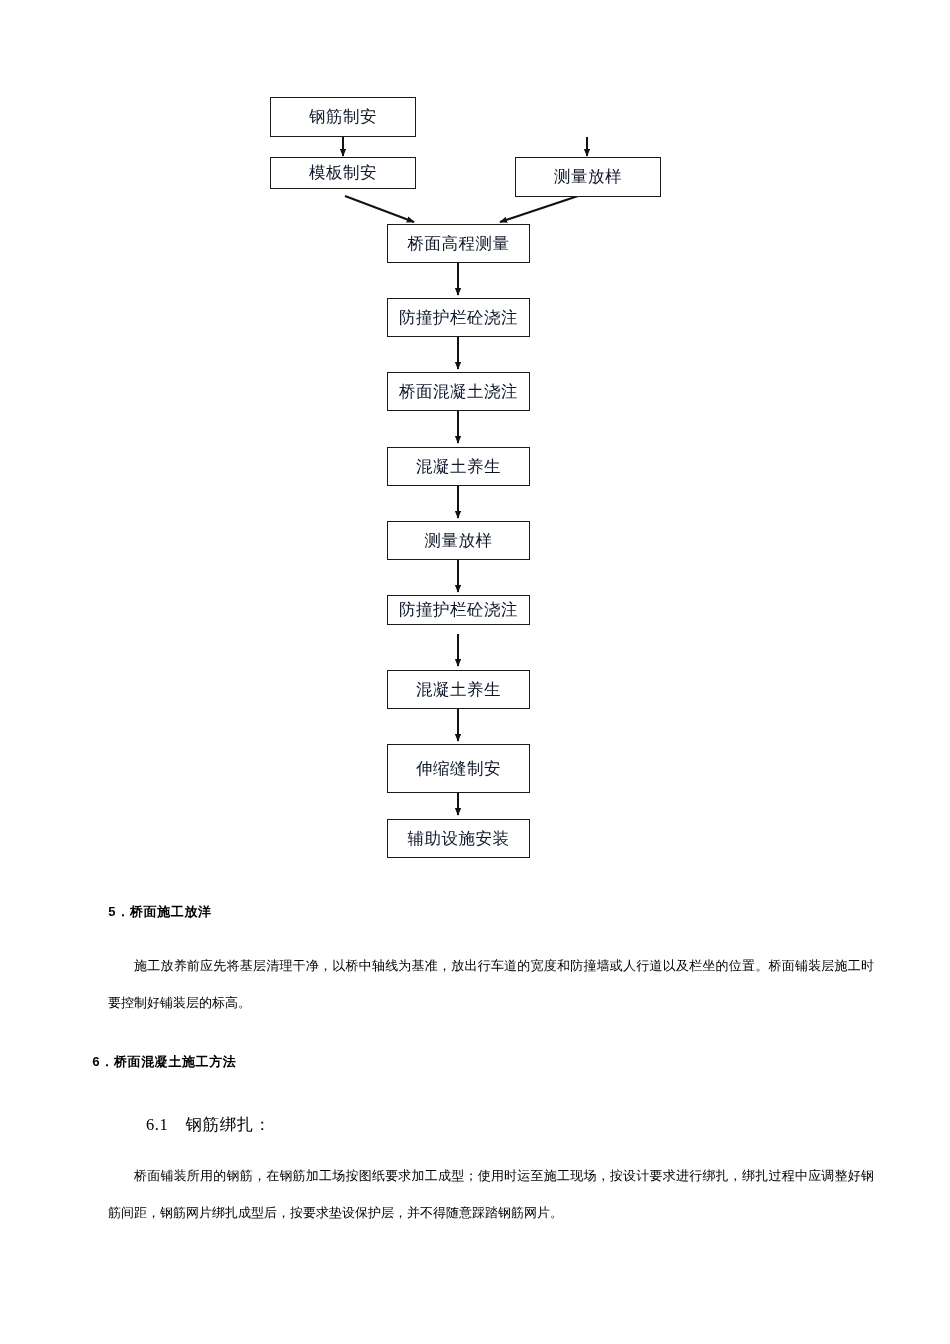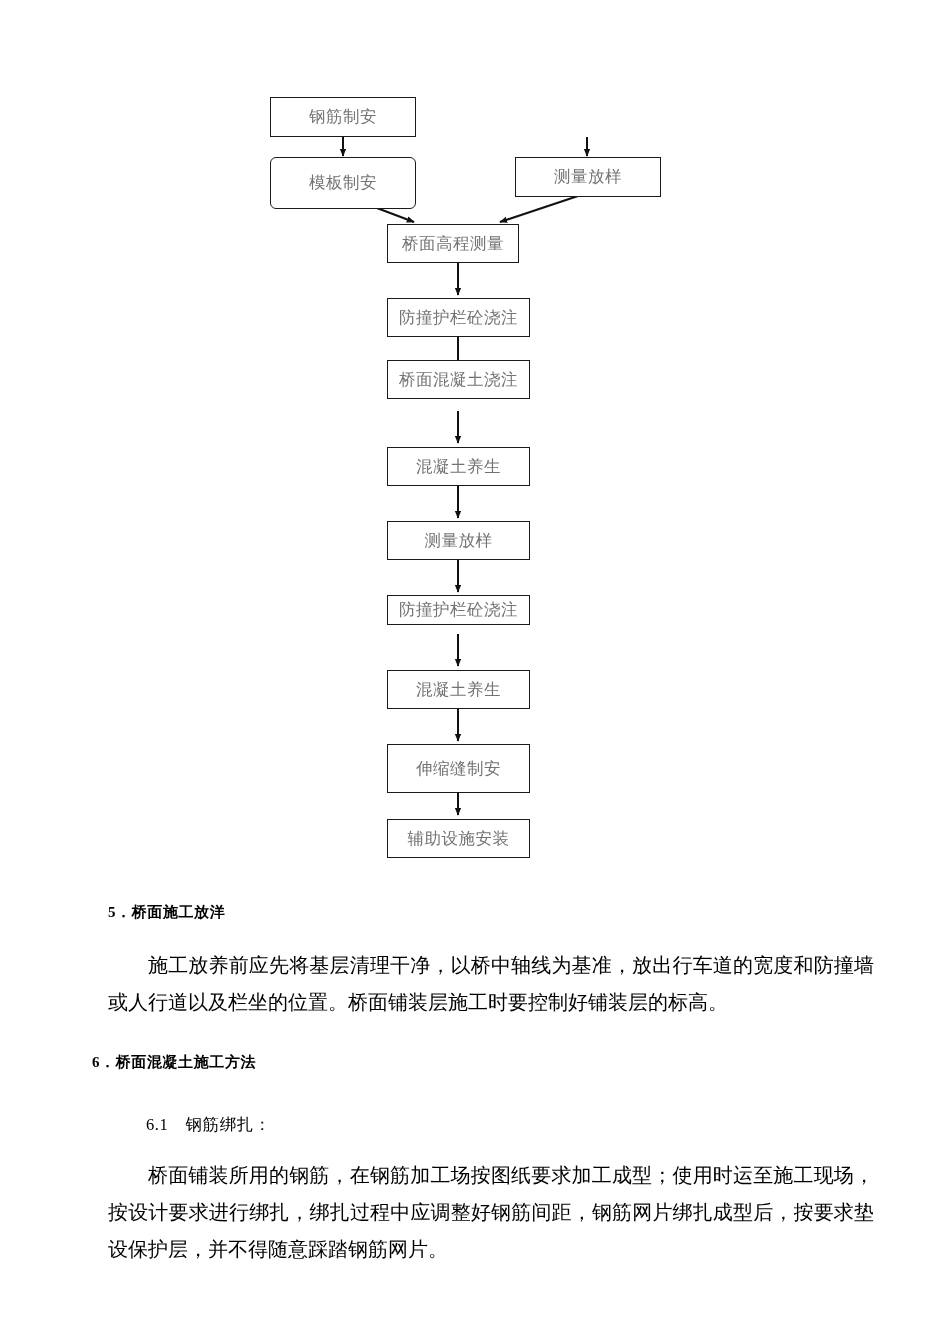--- a/index.html
+++ b/index.html
@@ -28,55 +28,55 @@
     position: absolute;
     box-sizing: border-box;
     border: 1px solid #1a1a1a;
     background: #ffffff;
     display: flex;
     align-items: center;
     justify-content: center;
     font-family: "Liberation Serif", "DejaVu Serif", serif;
     font-size: 16.5px;
     letter-spacing: 0.5px;
-    color: #737373;
+    color: #0f172a;
     white-space: nowrap;
     text-align: right;
   }
   #fc-svg {
     position: absolute;
     left: 0;
     top: 0;
     width: 950px;
     height: 880px;
     pointer-events: none;
   }
 
   
   .doc-heading {
     position: absolute;
-    font-family: Liberation Serif, serif;
+    font-family: Liberation Mono, monospace;
     font-weight: bold;
-    font-size: 15px;
+    font-size: 13px;
     letter-spacing: 0.6px;
     white-space: nowrap;
     color: #000000;
   }
   .doc-sub {
     position: absolute;
     font-family: "Liberation Serif", "DejaVu Serif", serif;
     font-size: 16.5px;
     letter-spacing: 0.6px;
     white-space: nowrap;
     color: #000000;
   }
   .doc-para {
     position: absolute;
     font-family: "Liberation Serif", "DejaVu Serif", serif;
-    font-size: 20px;
+    font-size: 13px;
     line-height: 37px;
     color: #000000;
     text-align: justify;
     text-justify: inter-ideograph;
     text-indent: 2em;
   }
 </style>
 </head>
 <body>
 
@@ -103,29 +103,29 @@
     <line x1="458" y1="486" x2="458" y2="518" stroke="#111111" stroke-width="2" marker-end="url(#arrowhead)"></line>
     <line x1="458" y1="560" x2="458" y2="592" stroke="#111111" stroke-width="2" marker-end="url(#arrowhead)"></line>
     <line x1="458" y1="634" x2="458" y2="666" stroke="#111111" stroke-width="2" marker-end="url(#arrowhead)"></line>
     <line x1="458" y1="709" x2="458" y2="741" stroke="#111111" stroke-width="2" marker-end="url(#arrowhead)"></line>
     <line x1="458" y1="783" x2="458" y2="815" stroke="#111111" stroke-width="2" marker-end="url(#arrowhead)"></line>
   </svg>
 
   <div class="fc-box" style="left:270px; top:97px; width:146px; height:40px;">钢筋制安</div>
 
 
-  <div class="fc-box" style="left:270px; top:157px; width:146px; height:52px;border-radius:6px;">模板制安</div>
+  <div class="fc-box" style="left:270px; top:157px; width:146px; height:32px;">模板制安</div>
 
   <div class="fc-box" style="left:515px; top:157px; width:146px; height:40px;">测量放样</div>
 
-  <div class="fc-box" style="left:387px; top:224px; width:132px; height:39px;">桥面高程测量</div>
+  <div class="fc-box" style="left:387px; top:224px; width:143px; height:39px;">桥面高程测量</div>
 
   <div class="fc-box" style="left:387px; top:298px; width:143px; height:39px;">防撞护栏砼浇注</div>
 
-  <div class="fc-box" style="left:387px; top:360px; width:143px; height:39px;">桥面混凝土浇注</div>
+  <div class="fc-box" style="left:387px; top:372px; width:143px; height:39px;">桥面混凝土浇注</div>
 
   <div class="fc-box" style="left:387px; top:447px; width:143px; height:39px;">混凝土养生</div>
 
   <div class="fc-box" style="left:387px; top:521px; width:143px; height:39px;">测量放样</div>
 
   <div class="fc-box" style="left:387px; top:595px; width:143px; height:30px;">防撞护栏砼浇注</div>
 
   <div class="fc-box" style="left:387px; top:670px; width:143px; height:39px;">混凝土养生</div>
 
   <div class="fc-box" style="left:387px; top:744px; width:143px; height:49px;">伸缩缝制安</div>

